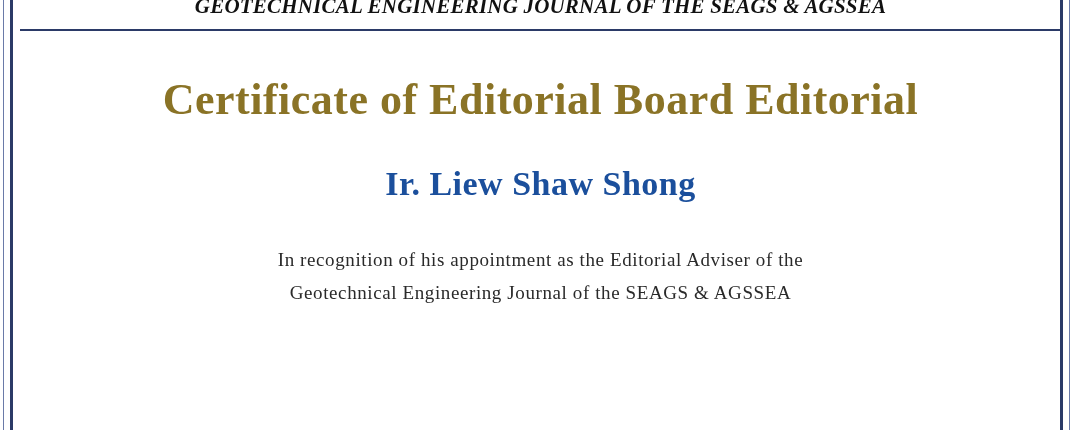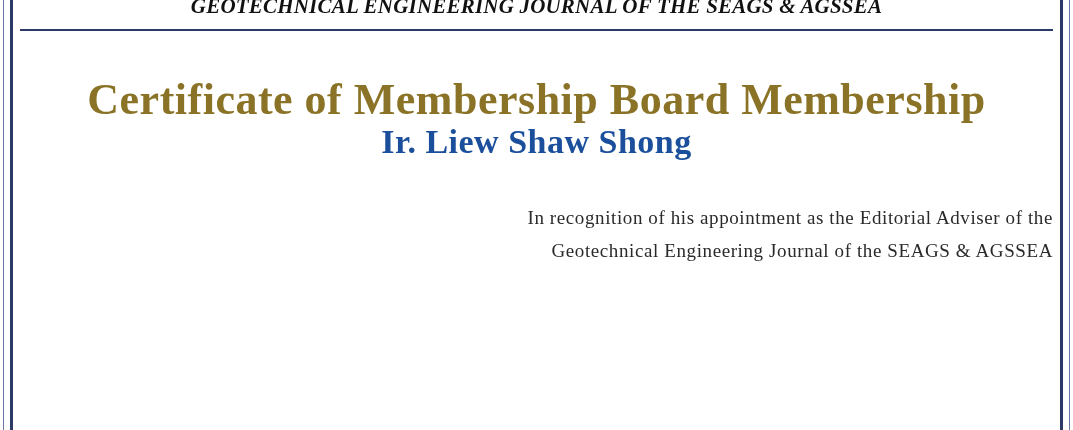--- a/index.html
+++ b/index.html
@@ -44,21 +44,21 @@
     position: absolute;
     right: 3px;
     top: 0;
     width: 1px;
     height: 430px;
     background: #6a7aa8;
   }
   .content {
     position: absolute;
     left: 20px;
-    right: 20px;
+    right: 12px;
     top: 0;
     text-align: center;
   }
   .journal-header {
     font-family: "Liberation Serif", serif;
     font-weight: bold;
     font-style: italic;
     font-size: 21px;
     color: #111111;
     letter-spacing: 0.2px;
@@ -81,56 +81,56 @@
     line-height: 1.05;
   }
   .awarded-to {
     margin-top: 36px;
     font-family: "Liberation Serif", serif;
     font-style: italic;
     font-size: 27px;
     color: #111111;
   }
   .recipient {
+    margin-top: 42px;
     font-family: "Liberation Serif", serif;
     font-weight: bold;
     font-size: 34px;
     color: #1b4f9c;
     letter-spacing: 0.5px;
   }
   .recognition {
     margin-top: 40px;
     font-family: "Liberation Serif", serif;
     font-size: 19px;
     color: #2a2a2a;
     line-height: 1.75;
     letter-spacing: 0.6px;
   }
   .recognition .line {
     display: block;
-    text-align: right;
   }
 </style>
 </head>
 <body>
 
 <div id="certificate">
 
   <div class="frame-outer-left"></div>
   <div class="frame-left"></div>
   <div class="frame-outer-right"></div>
   <div class="frame-right"></div>
 
   <div class="content">
 
     <div class="journal-header">GEOTECHNICAL ENGINEERING JOURNAL OF THE SEAGS &amp; AGSSEA</div>
 
     <div class="rule"></div>
 
-    <div class="title">Certificate of Membership Board Membership</div>
+    <div class="title">Certificate of Editorial Board Editorial</div>
 
 
     <div class="recipient">Ir. Liew Shaw Shong</div>
 
     <div class="recognition">
       <span class="line">In recognition of his appointment as the Editorial Adviser of the</span>
       <span class="line">Geotechnical Engineering Journal of the SEAGS &amp; AGSSEA</span>
     </div>
 
   </div>

